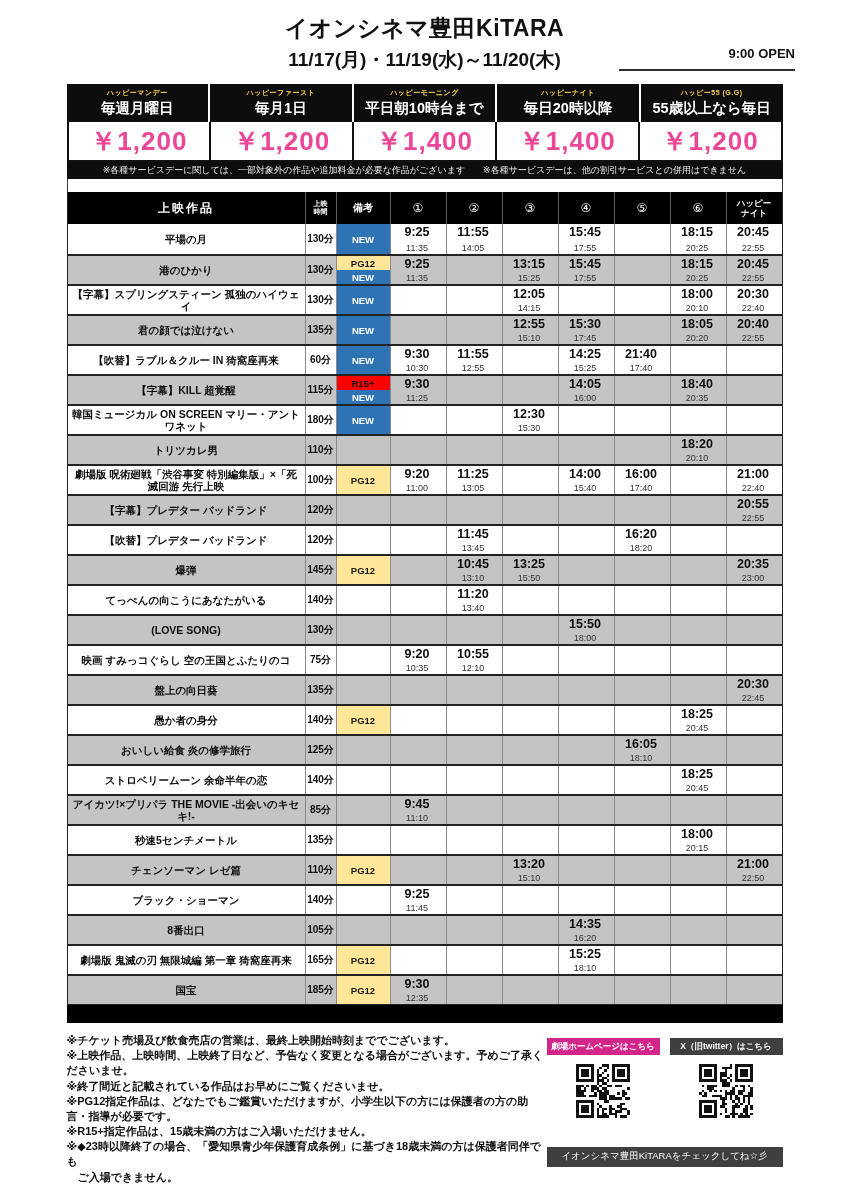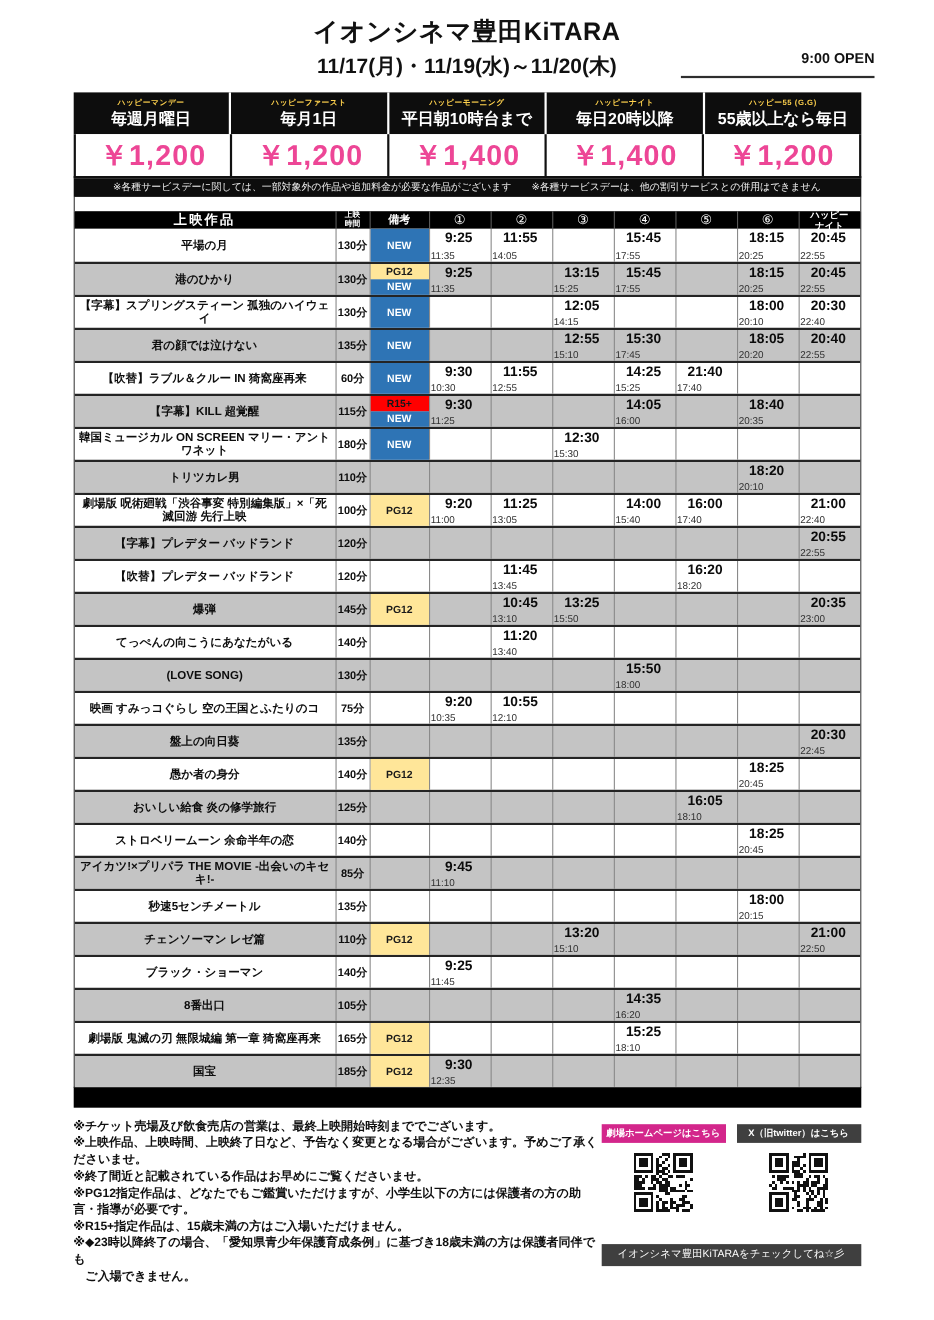--- a/index.html
+++ b/index.html
@@ -30,21 +30,21 @@
   .plans-prices{display:flex;border:2px solid #111;border-top:none;background:#fff;}
   .plan-price{flex:1;height:38px;display:flex;align-items:center;justify-content:center;
               border-right:2px solid #111;color:var(--pink);font-size:26px;font-weight:bold;letter-spacing:1px;}
   .plan-price:last-child{border-right:none;}
   .plans-note{background:#0d0d0d;color:#efefef;font-size:9px;height:17px;display:flex;
               align-items:center;justify-content:center;white-space:nowrap;}
   .gap{height:13px;border-left:1px solid #3a3a3a;border-right:1px solid #3a3a3a;}
 
   
   .sched{border:1px solid #222;border-top:none;}
-  .sched-head{display:flex;background:#000;color:#fff;height:16px;}
+  .sched-head{display:flex;background:#000;color:#fff;height:32px;}
   .hc{display:flex;align-items:center;justify-content:center;border-right:1px solid #5a5a5a;}
   .hc:last-child{border-right:none;}
   .hc-title{width:238px;font-size:12px;font-weight:bold;letter-spacing:2px;}
   .hc-dur{width:31px;flex-direction:column;font-size:7px;font-weight:bold;line-height:1.2;}
   .hc-rem{width:54px;font-size:10px;font-weight:bold;}
   .hc-slot{flex:1;font-size:12px;}
   .hc-hn{flex:1;flex-direction:column;font-size:8.5px;font-weight:bold;line-height:1.2;}
 
   .r{display:flex;height:30px;border-top:2px solid #242424;background:#fff;}
   .r:first-child{border-top:none;}
@@ -54,21 +54,21 @@
   .c-title{width:238px;display:flex;align-items:center;justify-content:center;text-align:center;
            font-weight:bold;font-size:10.5px;line-height:1.15;padding:0 3px;color:#0d0d0d;}
   .c-dur{width:31px;display:flex;align-items:center;justify-content:center;font-weight:bold;font-size:10px;color:#0d0d0d;}
   .c-rem{width:54px;display:flex;flex-direction:column;}
   .badge{flex:1;display:flex;align-items:center;justify-content:center;font-size:9.5px;font-weight:bold;}
   .badge-new{background:var(--badge-new);color:#fff;}
   .badge-pg12{background:var(--badge-pg12);color:#1a1a1a;}
   .badge-r15{background:var(--badge-r15);color:#16161a;}
   .c-slot{flex:1;display:flex;flex-direction:column;justify-content:space-between;padding:2px 3px 1px 1px;}
   .t-main{text-align:center;font-weight:bold;font-size:12.5px;line-height:1;color:#0b0b0b;}
-  .t-end{text-align:left;font-size:9px;color:#303030;line-height:1;}
+  .t-end{text-align:center;font-size:9px;color:#303030;line-height:1;}
 
   .table-footer-band{height:18px;background:#000;}
 
   
   .bottom{display:flex;margin-top:7px;}
   .notes{flex:1;font-size:11px;font-weight:bold;color:#0f0f0f;line-height:1.38;padding-top:3px;}
   .qr-area{width:236px;display:flex;flex-wrap:wrap;justify-content:space-between;padding-top:8px;}
   .qr-block{width:113px;display:flex;flex-direction:column;align-items:center;}
   .qr-label{width:100%;height:17px;font-size:8.5px;font-weight:bold;color:#fff;display:flex;
             align-items:center;justify-content:center;white-space:nowrap;}

